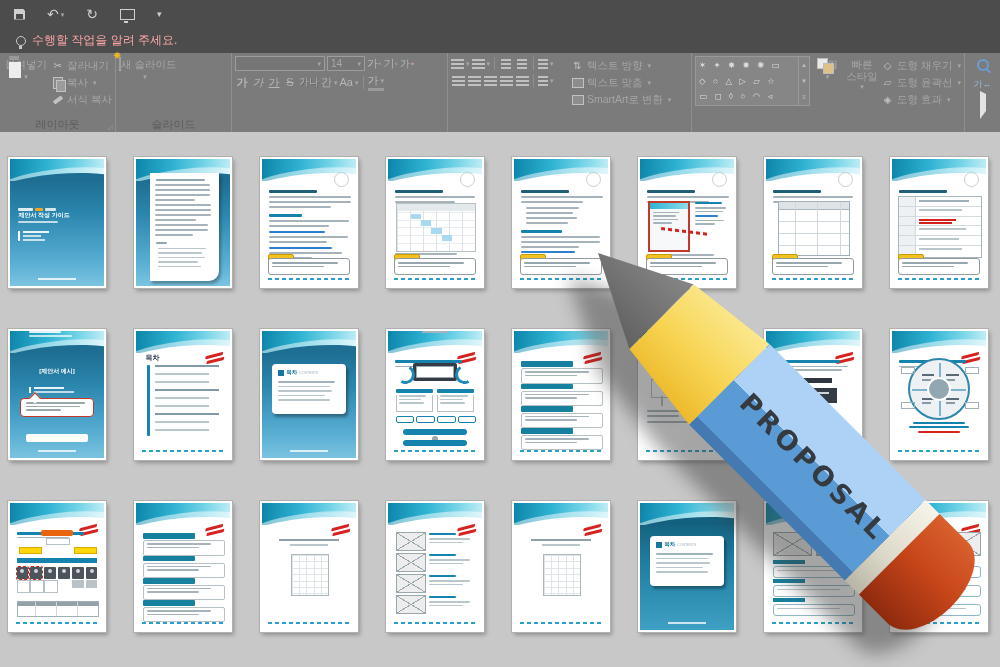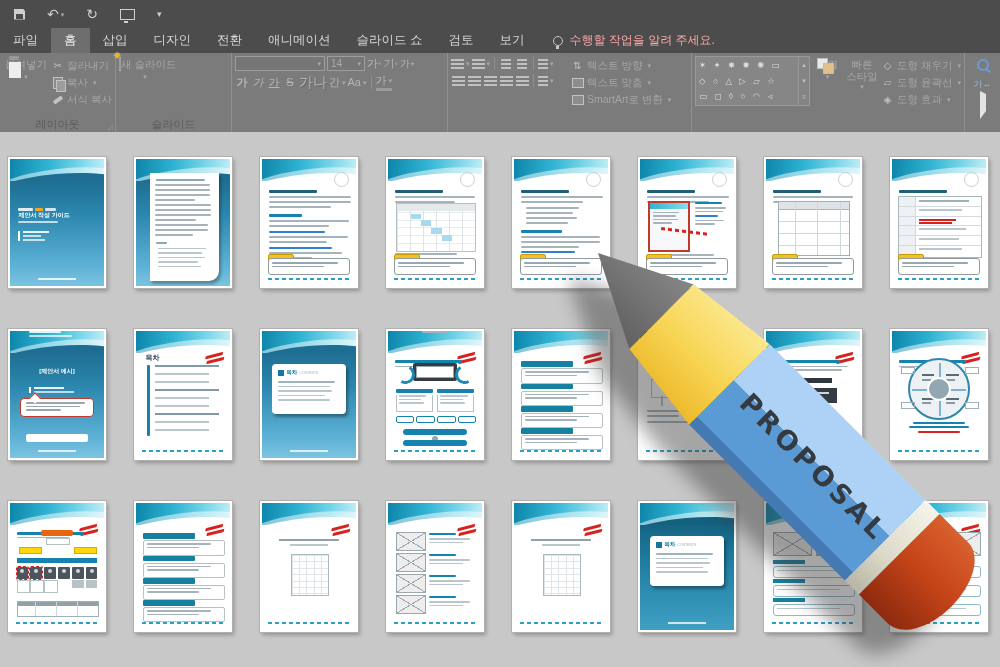--- a/index.html
+++ b/index.html
@@ -108,31 +108,20 @@
       </span>
     <span class="qi">↶<span class="dd">▾</span></span>
     <span class="qi">↻</span>
     <span class="qi">
         <span class="ic-monitor"></span>
       </span>
     <span class="qi" style="font-size:9px">▾</span>
   </div>
 
   <div class="tabrow">
-    <div id="tabs" style="display:flex">
-        <span class="tab">파일</span>
-        <span class="tab active">홈</span>
-        <span class="tab">삽입</span>
-        <span class="tab">디자인</span>
-        <span class="tab">전환</span>
-        <span class="tab">애니메이션</span>
-        <span class="tab">슬라이드 쇼</span>
-        <span class="tab">검토</span>
-        <span class="tab">보기</span>
-      </div>
     <div class="assist">
       <span class="bulb"></span>
       <span>수행할 작업을 알려 주세요.</span>
     </div>
   </div>
 
   <div class="ribbon">
 
     <div class="rgroup g-clip">
       <div class="rg-body">
@@ -195,21 +184,21 @@
                 <span>기</span>
                 <sup style="font-size:6px">˅</sup>
               </span>
           <span class="gb" style="font-size:10px">가<span style="font-size:6px;color:#d7a6a6">✦</span></span>
         </div>
         <div class="frow">
           <span class="gb" style="font-weight:bold">가</span>
           <span class="gb" style="font-style:italic">가</span>
           <span class="gb" style="text-decoration:underline">가</span>
           <span class="gb" style="text-decoration:line-through">S</span>
-          <span class="gb" style="font-size:14px;text-shadow:1px 1px 0 #666">가나</span>
+          <span class="gb" style="font-size:10px;text-shadow:1px 1px 0 #666">가나</span>
           <span class="gb">
                 <span>간</span>
                 <span class="dd">▾</span>
               </span>
           <span class="gb">
                 <span>Aa</span>
                 <span class="dd">▾</span>
               </span>
           <span class="vsep"></span>
           <span class="gb" style="border-bottom:3px solid #9a9a9a">

